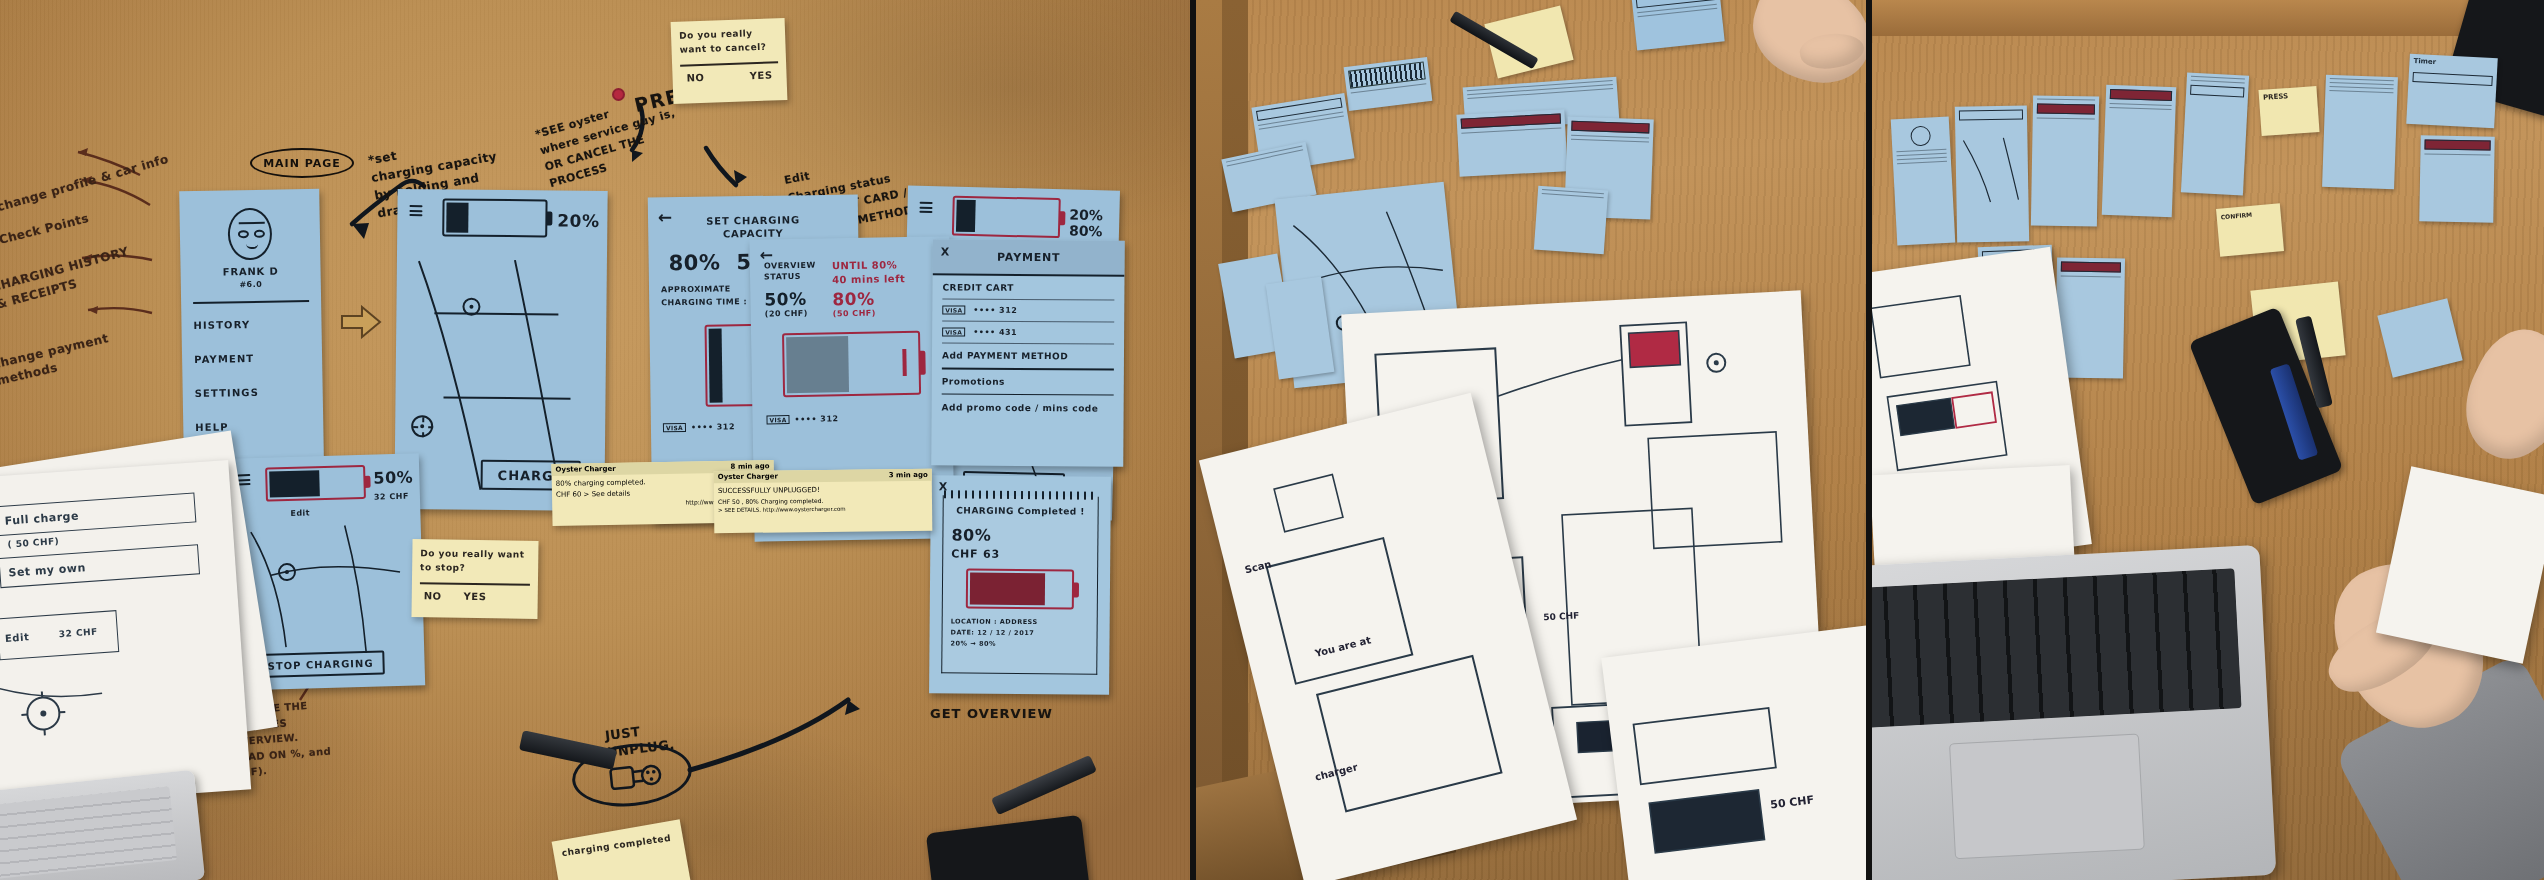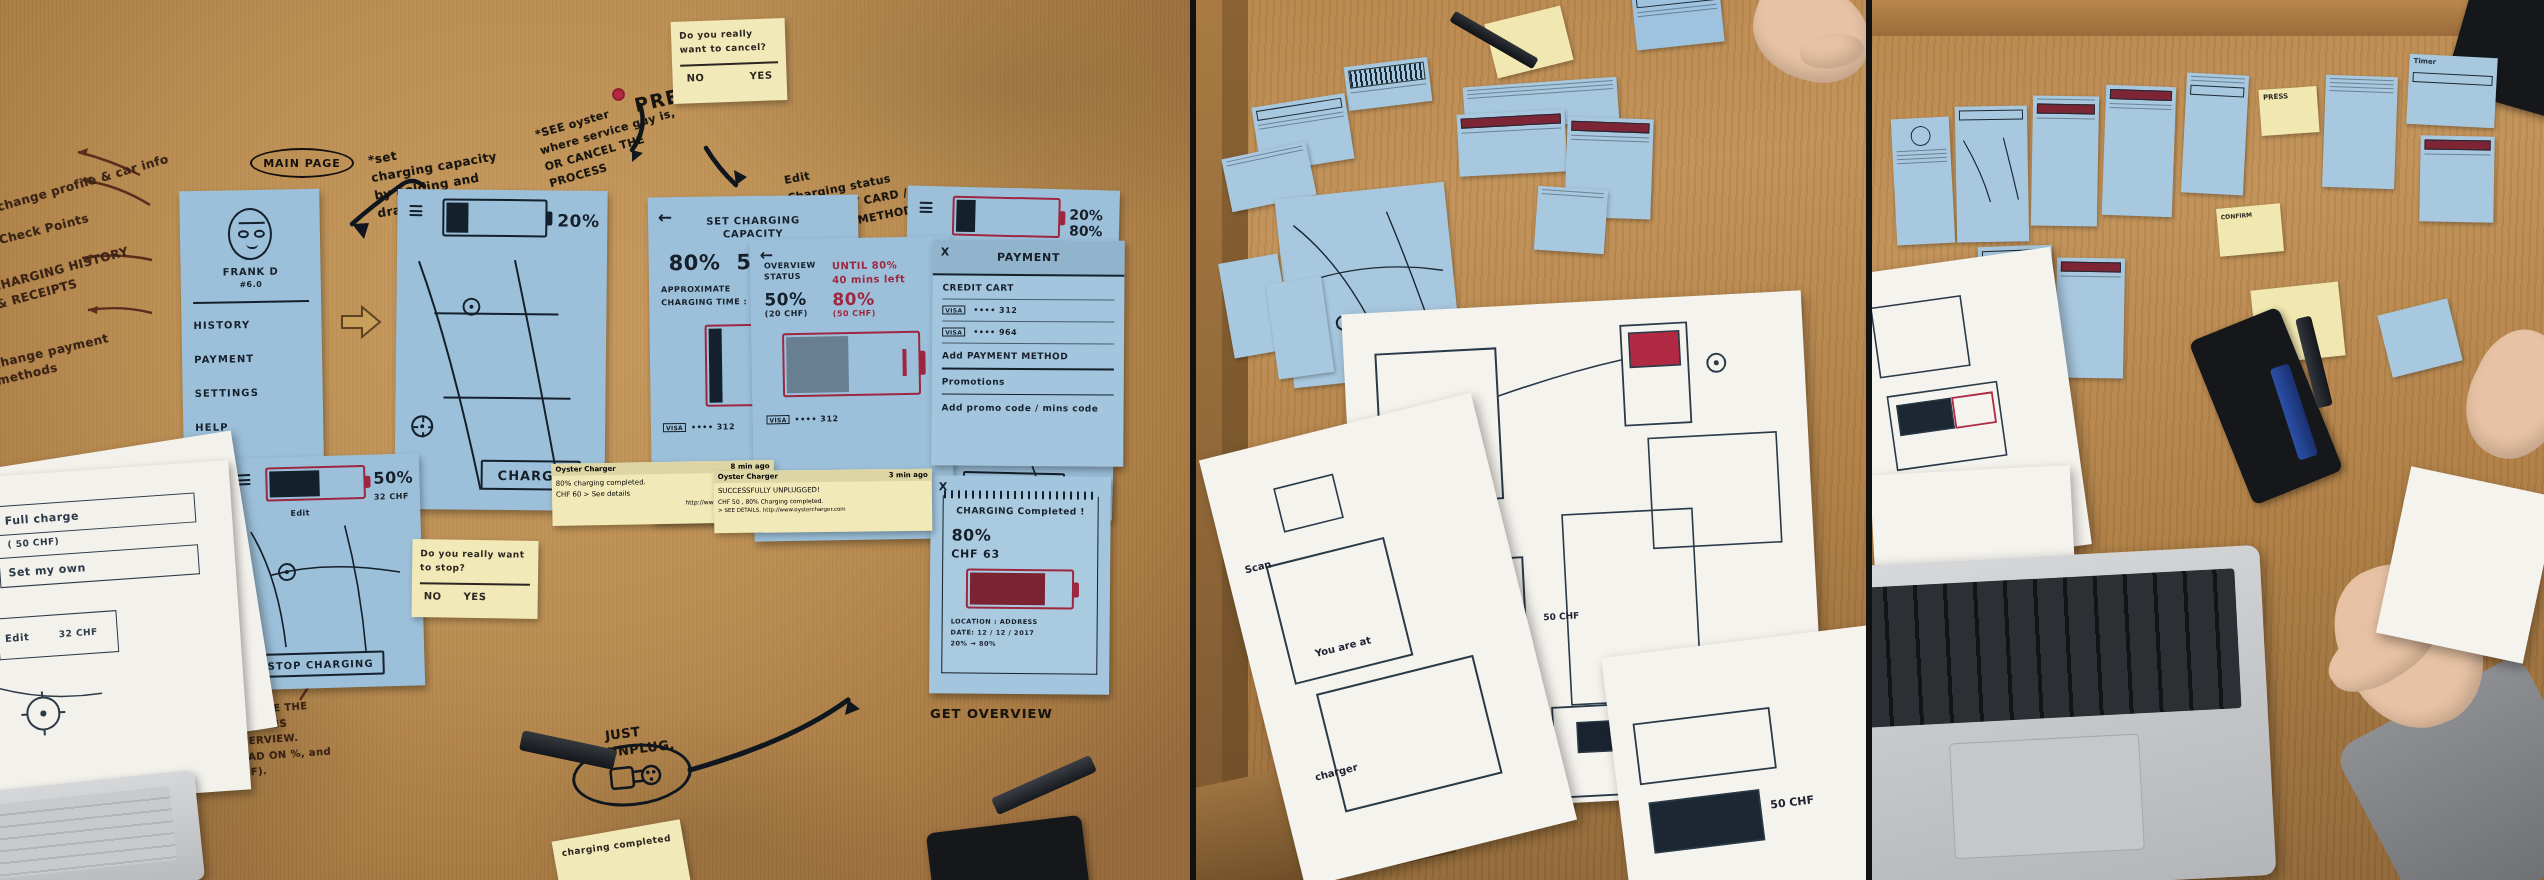--- a/index.html
+++ b/index.html
@@ -348,21 +348,21 @@
     <div style="padding:7px 10px;">
       <div class="lbl-sm" style="font-size:9px;">CREDIT CART</div>
       <div class="thinline" style="margin:6px 0 6px;"></div>
       <div style="display:flex;align-items:center;gap:8px;">
         <span class="visa">VISA</span>
         <span class="lbl-sm">•••• 312</span>
       </div>
       <div class="thinline" style="margin:6px 0 6px;"></div>
       <div style="display:flex;align-items:center;gap:8px;">
         <span class="visa">VISA</span>
-        <span class="lbl-sm">•••• 964</span>
+        <span class="lbl-sm">•••• 431</span>
       </div>
       <div class="thinline" style="margin:6px 0 7px;"></div>
       <div class="lbl-sm" style="font-size:9px;">Add PAYMENT METHOD</div>
       <div class="divline" style="margin:7px 0 7px;height:1.6px;"></div>
       <div class="lbl-sm" style="font-size:9px;font-weight:600;">Promotions</div>
       <div class="divline" style="margin:7px 0 7px;height:1.6px;"></div>
       <div class="lbl-sm" style="font-size:9px;font-weight:600;line-height:1.5;">Add promo code / mins code</div>
     </div>
   </div>
 

